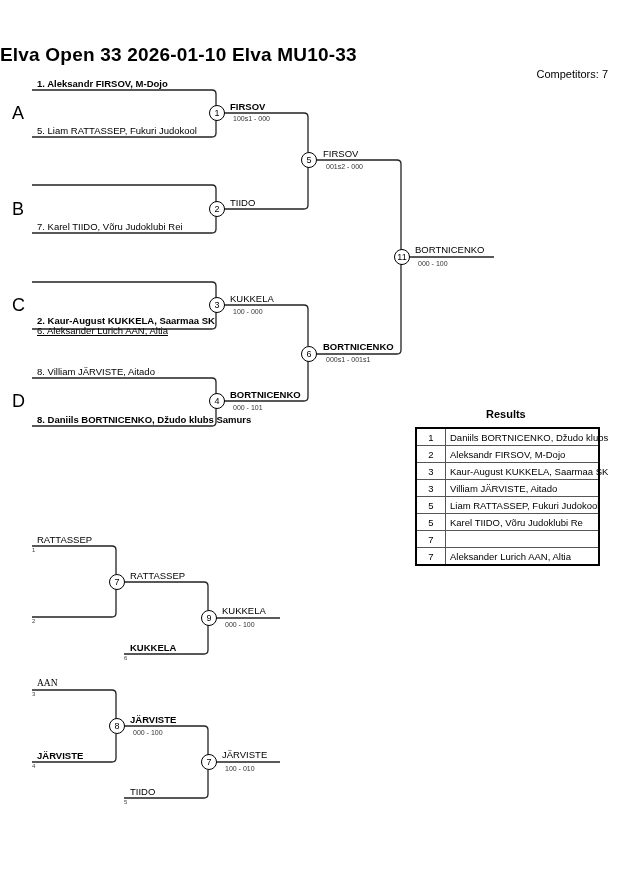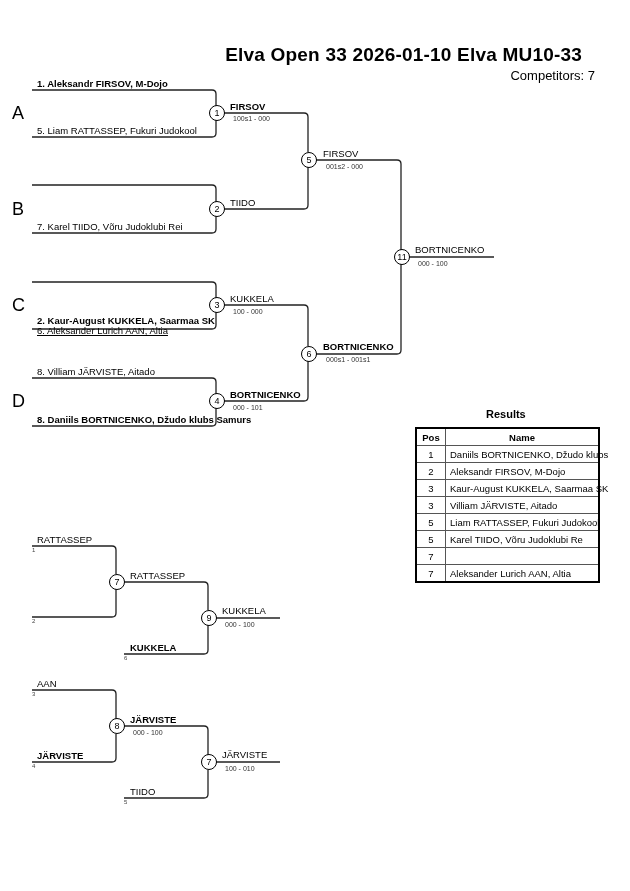--- a/index.html
+++ b/index.html
@@ -1,19 +1,19 @@
 <!DOCTYPE html>
 <html><head>
 <meta charset="utf-8">
 <style>
   html, body { margin:0; padding:0; background:#fff; }
   body { width:630px; height:891px; position:relative; overflow:hidden; font-family:"Liberation Sans", sans-serif; color:#000; }
   .abs { position:absolute; white-space:nowrap; }
-  .title { left:0; width:582px; top:44px; text-align:right; font-size:19px; font-weight:bold; letter-spacing:0.2px; }
-  .competitors { right:35px; top:68px; font-size:13px;margin-left:15px; }
+  .title { left:0; width:582px; top:44px; text-align:left; font-size:19px; font-weight:bold; letter-spacing:0.2px; }
+  .competitors { right:22px; top:68px; font-size:11px;margin-left:15px; }
   .pool { font-size:18px; }
   .name { font-size:9.5px; }
   .bold { font-weight:bold; }
   .score { font-size:7px; color:#333; }
   .seed { font-size:6px; color:#444; }
   svg.lines { position:absolute; left:0; top:0; }
   .circ { position:absolute; width:14px; height:14px; border:1px solid #000; border-radius:50%; background:#fff; font-size:9px; text-align:center; line-height:14px; box-sizing:content-box; }
   .results-title { left:486px; top:408px; font-size:11px; font-weight:bold; }
   table.results { position:absolute; left:415px; top:427px; border-collapse:collapse; border:2px solid #000; font-size:9.5px; }
   table.results td, table.results th { border:1px solid #555; height:16px; padding:0 4px; }
@@ -105,38 +105,34 @@
 
 <div class="abs name" style="left:37px;top:534px;">RATTASSEP</div>
 <div class="abs seed" style="left:32px;top:547px;">1</div>
 <div class="abs seed" style="left:32px;top:618px;">2</div>
 <div class="abs name" style="left:130px;top:570px;">RATTASSEP</div>
 <div class="abs name bold" style="left:130px;top:642px;">KUKKELA</div>
 <div class="abs seed" style="left:124px;top:655px;">6</div>
 <div class="abs name" style="left:222px;top:605px;">KUKKELA</div>
 <div class="abs score" style="left:225px;top:621px;">000 - 100</div>
 
-<div class="abs name" style="left:37px;top:678px;">AAN</div>
+<div class="abs name" style="left:37px;top:678px;font-family:Liberation Serif, serif;">AAN</div>
 <div class="abs seed" style="left:32px;top:691px;">3</div>
 <div class="abs name bold" style="left:37px;top:750px;">JÄRVISTE</div>
 <div class="abs seed" style="left:32px;top:763px;">4</div>
 <div class="abs name bold" style="left:130px;top:714px;">JÄRVISTE</div>
 <div class="abs score" style="left:133px;top:729px;">000 - 100</div>
 <div class="abs name" style="left:130px;top:786px;">TIIDO</div>
 <div class="abs seed" style="left:124px;top:799px;">5</div>
 <div class="abs name" style="left:222px;top:749px;">JÄRVISTE</div>
 <div class="abs score" style="left:225px;top:765px;">100 - 010</div>
 
 <div class="abs results-title">Results</div>
 <table class="results">
   <tbody>
-      <tr>
-    <th>Pos</th>
-    <th>Name</th>
-  </tr>
   <tr>
         <td class="pos">1</td>
         <td class="nm">Daniils BORTNICENKO, Džudo klubs</td>
       </tr>
   <tr>
         <td class="pos">2</td>
         <td class="nm">Aleksandr FIRSOV, M-Dojo</td>
       </tr>
   <tr>
         <td class="pos">3</td>

